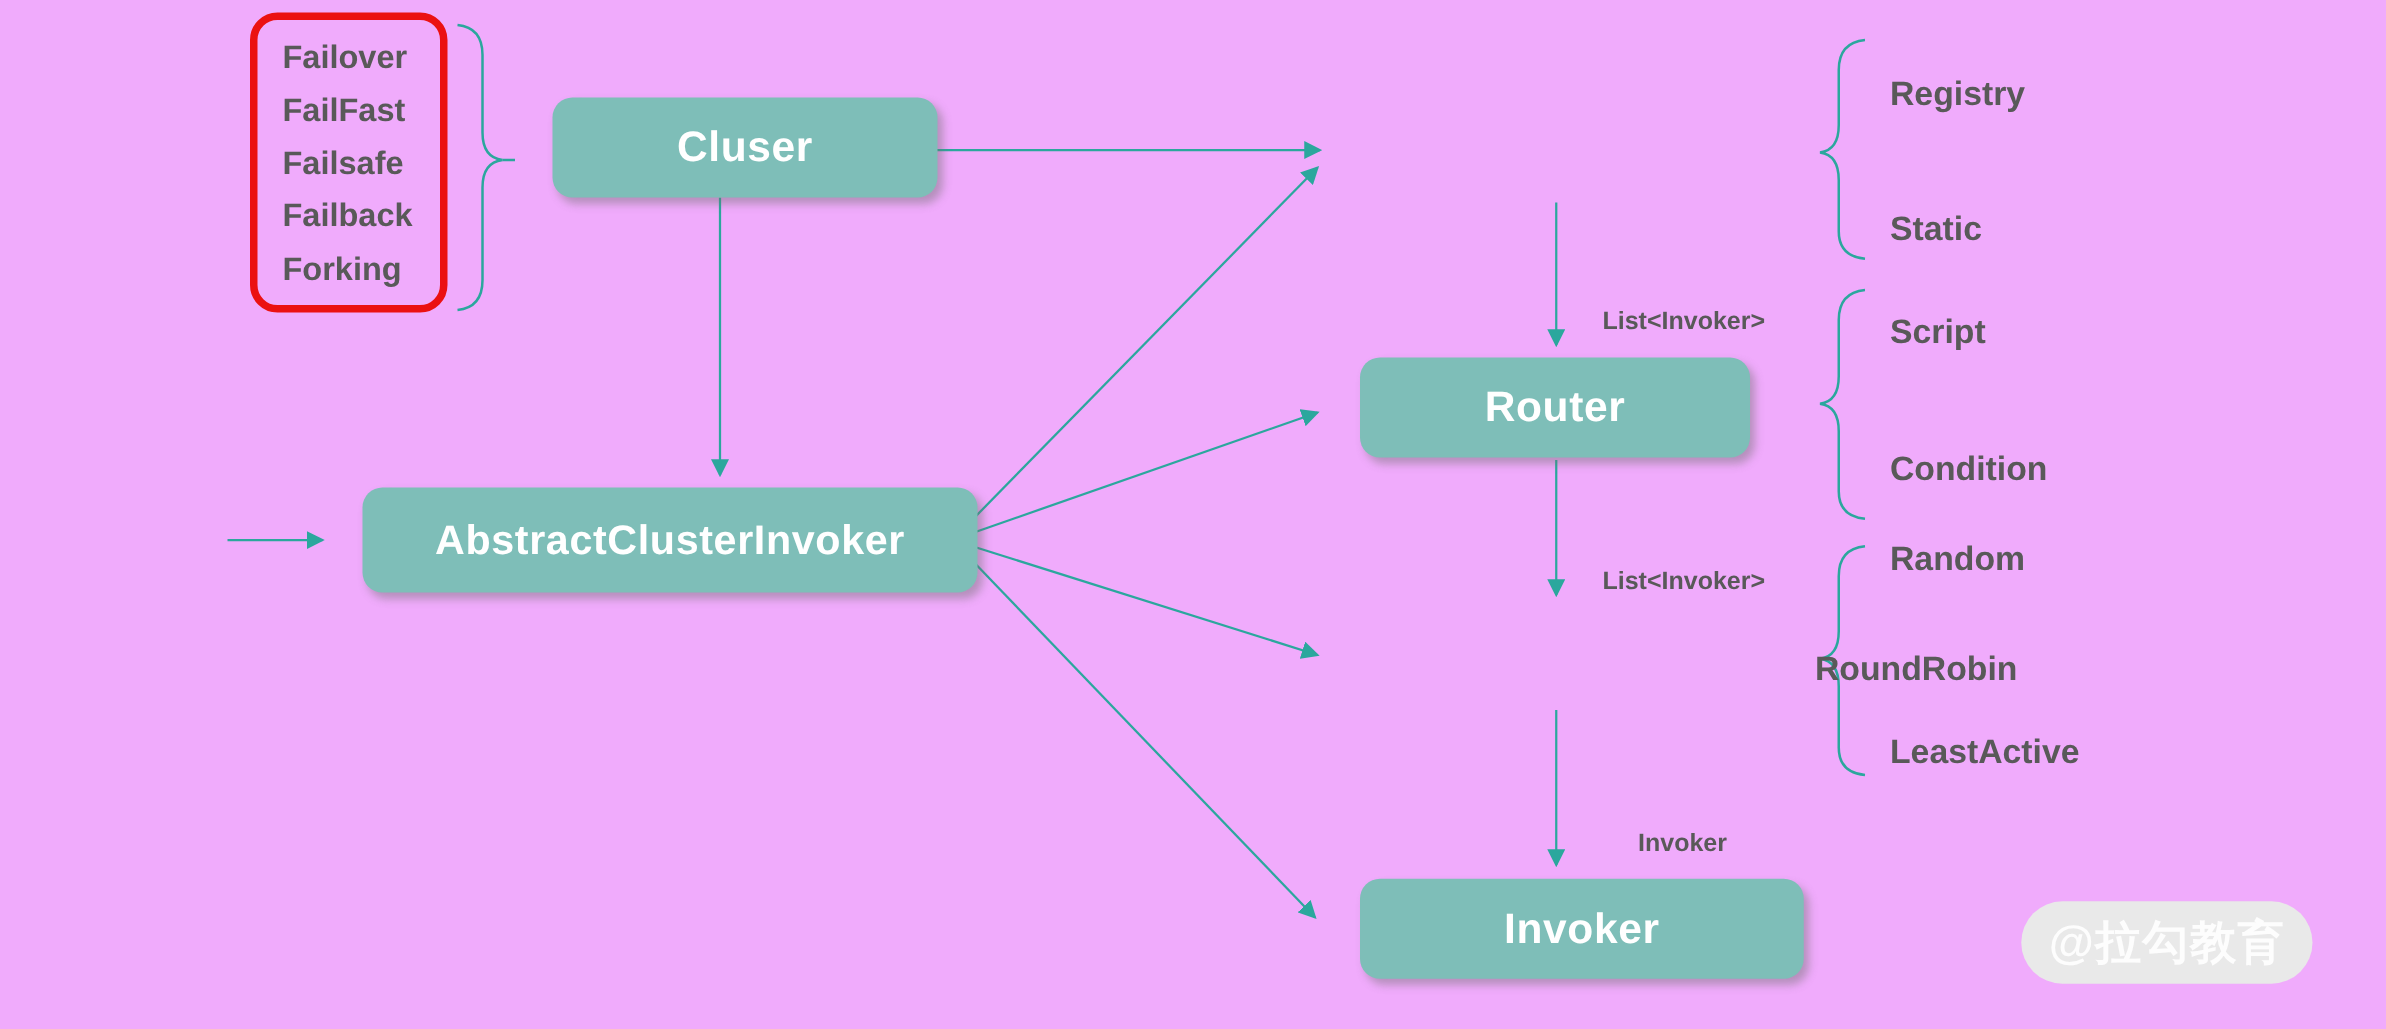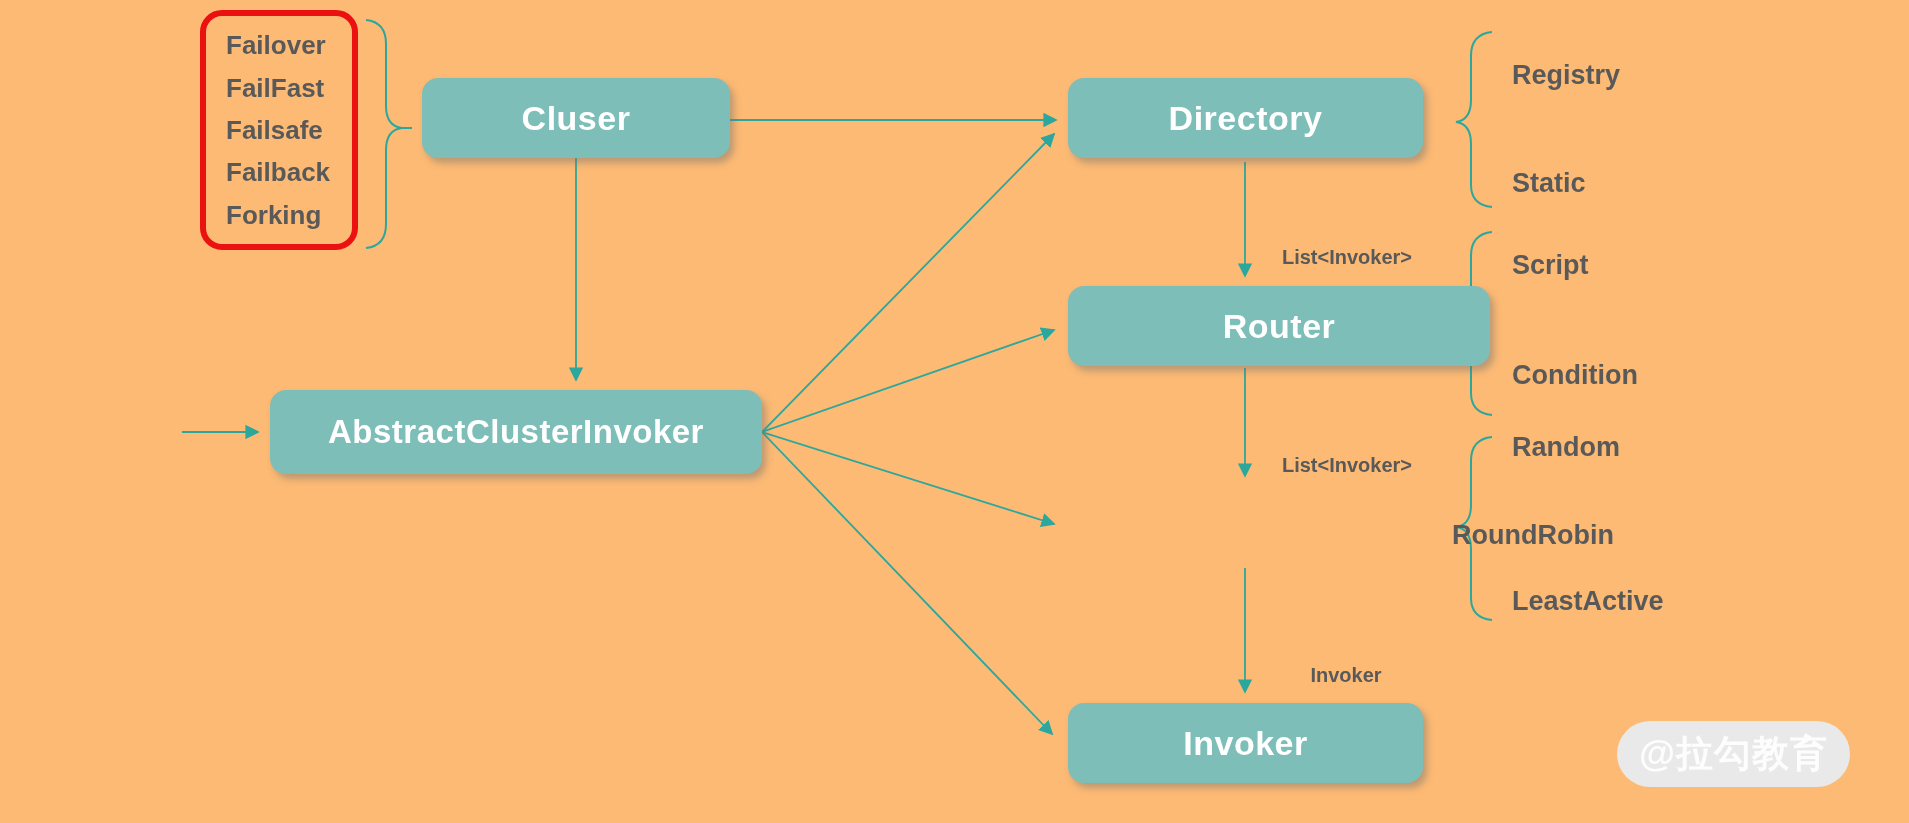--- a/index.html
+++ b/index.html
@@ -1,36 +1,37 @@
 <!DOCTYPE html>
 <html style="--node-fill: #7EBEB8; --node-text: #FFFFFF; --connector: #2BA79D; --highlight-border: #EB1111; --label-text: #595959; --watermark-bg: #E9E9E9; --watermark-text: #FDFDFD;"><head>
 <meta charset="utf-8">
 <style>
   html,body{margin:0;padding:0;background:#ffffff;}
   body{font-family:"Liberation Sans","DejaVu Sans",sans-serif;}
-  #stage{position:relative;width:1909px;height:823px;background:#fdba74;overflow:hidden;}
+  #stage{position:relative;width:1909px;height:823px;background:#f0abfc;overflow:hidden;}
 
   svg.wires{position:absolute;left:0;top:0;width:1909px;height:823px;pointer-events:none;}
   svg.wires path{stroke:var(--connector,#2BA79D);fill:none;}
   svg.wires path.arrow{stroke-width:1.8;}
   svg.wires path.brace{stroke-width:2;}
   svg.wires .ah-fill{fill:var(--connector,#2BA79D);stroke:none;}
 
   .node{
     position:absolute;
     background:var(--node-fill,#7EBEB8);
     color:var(--node-text,#ffffff);
     display:flex;align-items:center;justify-content:center;
     font-weight:700;font-size:34px;letter-spacing:.5px;
     border-radius:16px;
     box-shadow:4px 5px 7px rgba(110,110,110,0.45);
+    margin-left:20px;
   }
   .node-cluster{left:422px;top:78px;width:308px;height:80px;}
   .node-directory{left:1068px;top:78px;width:355px;height:80px;}
-  .node-router{left:1068px;top:286px;width:422px;height:80px;}
+  .node-router{left:1068px;top:286px;width:312px;height:80px;}
   .node-load-balance{left:1068px;top:486px;width:355px;height:80px;}
   .node-invoker{left:1068px;top:703px;width:355px;height:80px;}
   .node-aci{left:270px;top:390px;width:492px;height:84px;font-size:33px;}
 
   .red-box{
     position:absolute;left:200px;top:10px;width:158px;height:240px;
     border:6px solid var(--highlight-border,#EB1111);
     border-radius:22px;box-sizing:border-box;
     display:flex;flex-direction:column;justify-content:space-around;
     padding:8px 0 8px 20px;
@@ -98,21 +99,20 @@
 
   <div class="red-box">
     <div class="strategy">Failover</div>
     <div class="strategy">FailFast</div>
     <div class="strategy">Failsafe</div>
     <div class="strategy">Failback</div>
     <div class="strategy">Forking</div>
   </div>
 
   <div class="node node-cluster">Cluser</div>
-  <div class="node node-directory">Directory</div>
   <div class="node node-router">Router</div>
   <div class="node node-invoker">Invoker</div>
   <div class="node node-aci">AbstractClusterInvoker</div>
 
   <div class="type-label lbl-registry">Registry</div>
   <div class="type-label lbl-static">Static</div>
   <div class="type-label lbl-script">Script</div>
   <div class="type-label lbl-condition">Condition</div>
   <div class="type-label lbl-random">Random</div>
   <div class="type-label lbl-roundrobin">RoundRobin</div>

